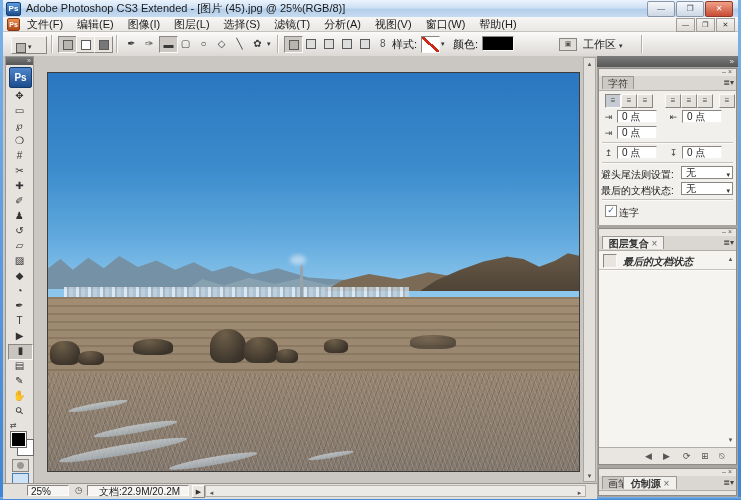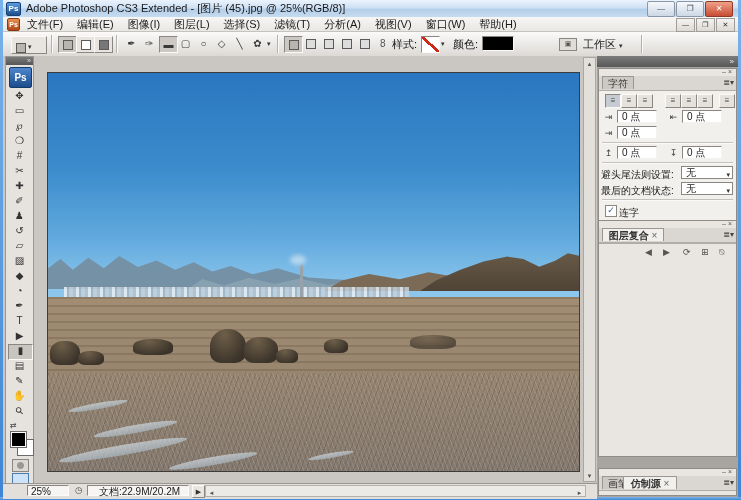--- a/index.html
+++ b/index.html
@@ -290,27 +290,34 @@
         <span class="plabel" style="left:2px;top:77px;width:78px;">避头尾法则设置:</span>
         <div class="pselect" style="left:82px;top:75px;width:52px;"><span>无</span><span class="dar">▾</span></div>
         <span class="plabel" style="left:2px;top:93px;width:78px;">最后的文档状态:</span>
         <div class="pselect" style="left:82px;top:91px;width:52px;"><span>无</span><span class="dar">▾</span></div>
         <div class="hr" style="top:108px;"></div>
         <span class="chk" style="left:6px;top:114px;">✓</span>
         <span class="plabel" style="left:20px;top:115px;width:40px;text-align:left;">连字</span>
       </div>
     </div>
 
-    <div class="ab panel" style="top:164px;height:237px;">
+    <div class="ab panel" style="top:172px;height:237px;">
       <div class="pstrip">
         <span class="pmini"><span>‒</span><span>×</span></span>
       </div>
       <div class="tabrow">
         <span class="tab active" style="left:3px;width:62px;"><span>图层复合</span> <span style="font-weight:normal;color:#666;">×</span></span>
         <span class="pmenu"><span>≣</span><span>▾</span></span>
+      </div>
+      <div class="pcontent" style="height:196px;background:#f5f4f1;">
+        <div class="ab sunken" style="left:4px;top:3px;width:12px;height:12px;background:#e8e5e1;"></div>
+        <span class="ab italic" style="left:24px;top:4px;font-size:10px;">最后的文档状态</span>
+        <div class="hr" style="top:18px;left:0;width:137px;"></div>
+        <span class="ab sarrow" style="right:0;top:2px;">▴</span>
+        <span class="ab sarrow" style="right:0;bottom:2px;">▾</span>
       </div>
       <div style="height:16px;position:relative;background:#e9e6e2;border-top:1px solid #b0ada9;">
         <span class="lcicons" style="left:46px;top:3px;">◀</span>
         <span class="lcicons" style="left:64px;top:3px;">▶</span>
         <span class="lcicons" style="left:84px;top:3px;">⟳</span>
         <span class="lcicons" style="left:102px;top:3px;">⊞</span>
         <span class="lcicons" style="left:120px;top:3px;">⍉</span>
       </div>
     </div>
 

